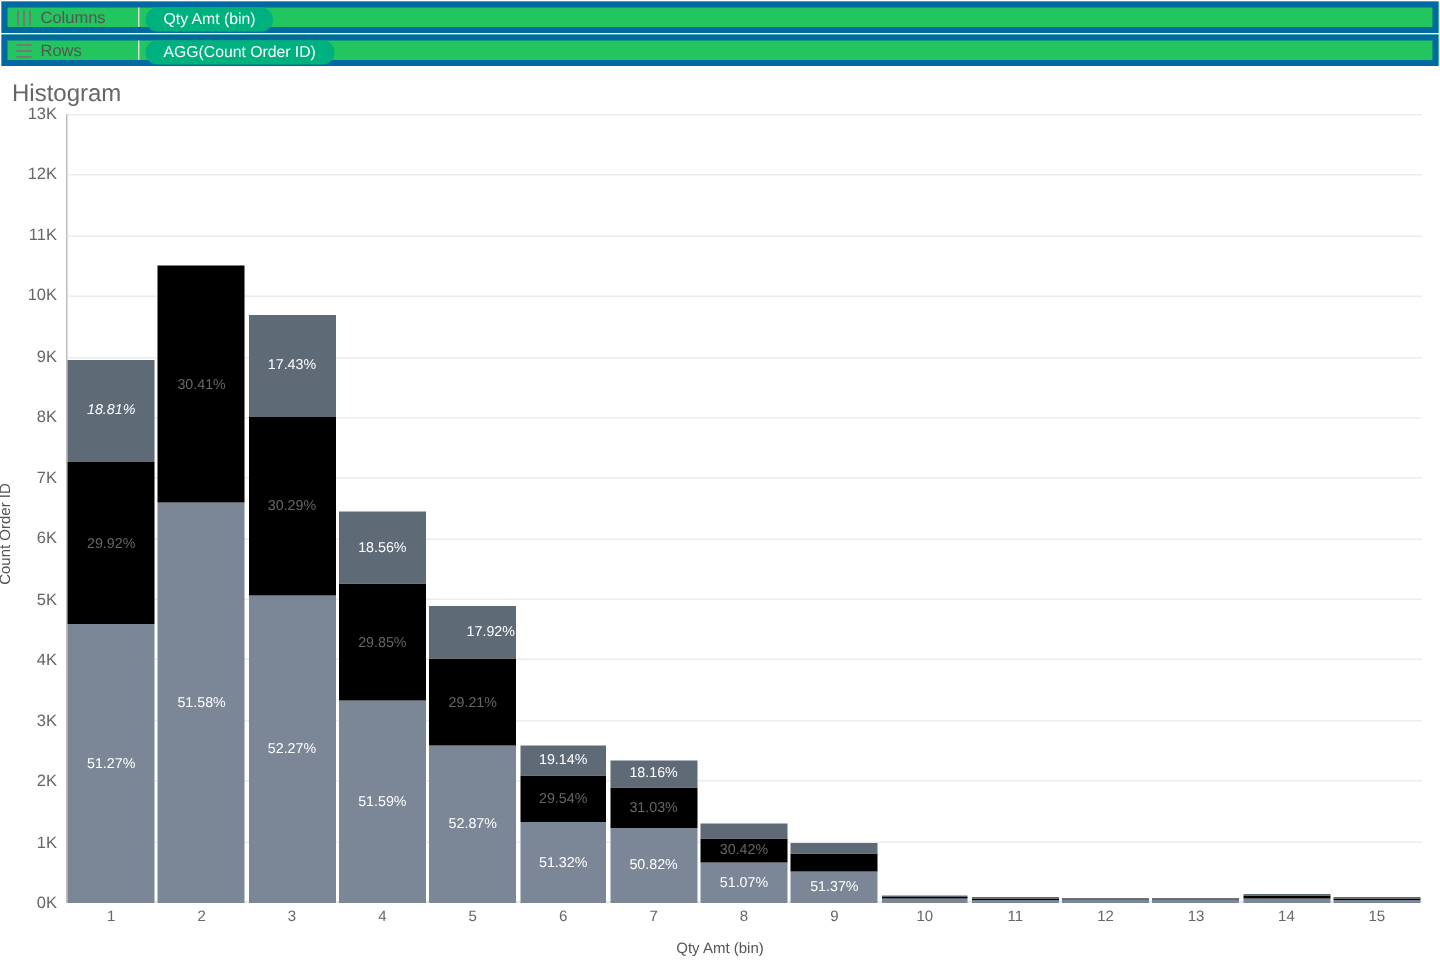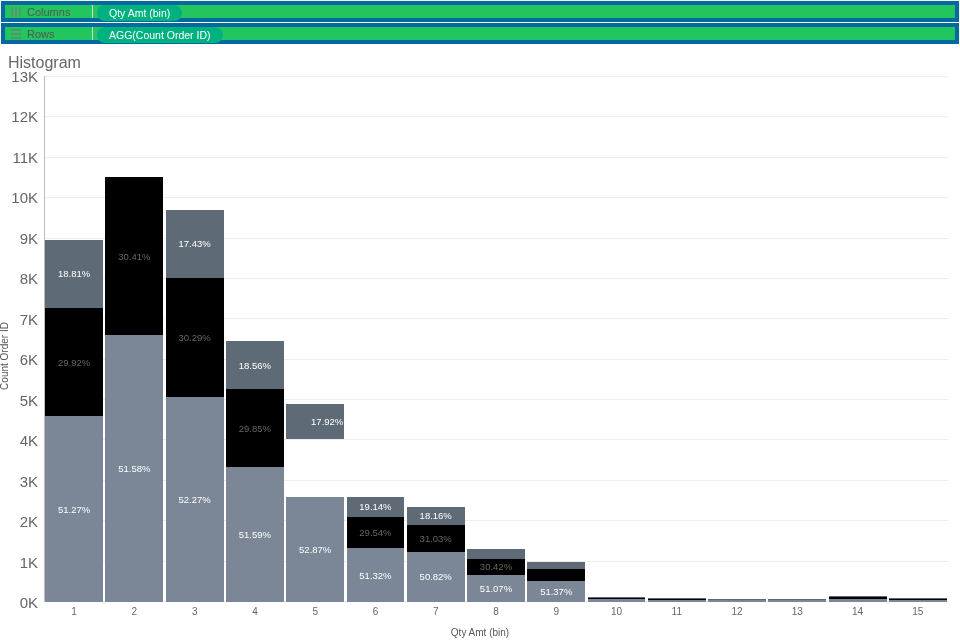--- a/index.html
+++ b/index.html
@@ -87,21 +87,21 @@
   .hgrid {
     position: absolute;
     left: 0; right: 0;
     height: 0;
     border-top: 1px solid #ececec;
   }
   .ytick {
     position: absolute;
     right: 100%;
     padding-right: 6px;
-    font-size: 15px;
+    font-size: 11px;
     color: #666;
     transform: translateY(-50%);
     white-space: nowrap;
   }
   .xtick {
     position: absolute;
     top: 100%;
     padding-top: 4px;
     font-size: 10px;
     color: #666;
@@ -193,21 +193,21 @@
         <div class="ytick" style="top: 7.69231%;">12K</div>
         <div class="ytick" style="top: 0%;">13K</div>
         <div class="xtick" style="left: 3.33333%;">1</div>
         <div class="bar" style="left: 0.133333%; width: 6.4%; height: 68.8462%;">
           <div class="seg c0" style="bottom: 0%; height: 51.2737%;">
             <span>51.27%</span>
           </div>
           <div class="seg c1" style="bottom: 51.2737%; height: 29.9218%;">
             <span>29.92%</span>
           </div>
-          <div class="seg c2" style="bottom: 81.1955%; height: 18.8045%;">
+          <div class="seg c2" style="bottom: 81.1955%; height: 18.8045%; font-style: italic;">
             <span>18.81%</span>
           </div>
         </div>
         <div class="xtick" style="left: 10%;">2</div>
         <div class="bar" style="left: 6.8%; width: 6.4%; height: 98.4615%;">
           <div class="seg c0" style="bottom: 0%; height: 51.5781%;">
             <span>51.58%</span>
           </div>
           <div class="seg c1" style="bottom: 51.5781%; height: 30.4062%;">
             <span>30.41%</span>
@@ -234,20 +234,23 @@
             <span>29.85%</span>
           </div>
           <div class="seg c2" style="bottom: 81.4419%; height: 18.5581%;">
             <span>18.56%</span>
           </div>
         </div>
         <div class="xtick" style="left: 30%;">5</div>
         <div class="bar" style="left: 26.8%; width: 6.4%; height: 37.6923%;">
           <div class="seg c0" style="bottom: 0%; height: 52.8776%;">
             <span>52.87%</span>
+          </div>
+          <div class="seg c1" style="bottom: 52.8776%; height: 29.2041%;">
+            <span>29.21%</span>
           </div>
           <div class="seg c2" style="bottom: 82.0816%; height: 17.9184%; padding-left: 24px;">
             <span>17.92%</span>
           </div>
         </div>
         <div class="xtick" style="left: 36.6667%;">6</div>
         <div class="bar" style="left: 33.4667%; width: 6.4%; height: 20%;">
           <div class="seg c0" style="bottom: 0%; height: 51.3077%;">
             <span>51.32%</span>
           </div>

